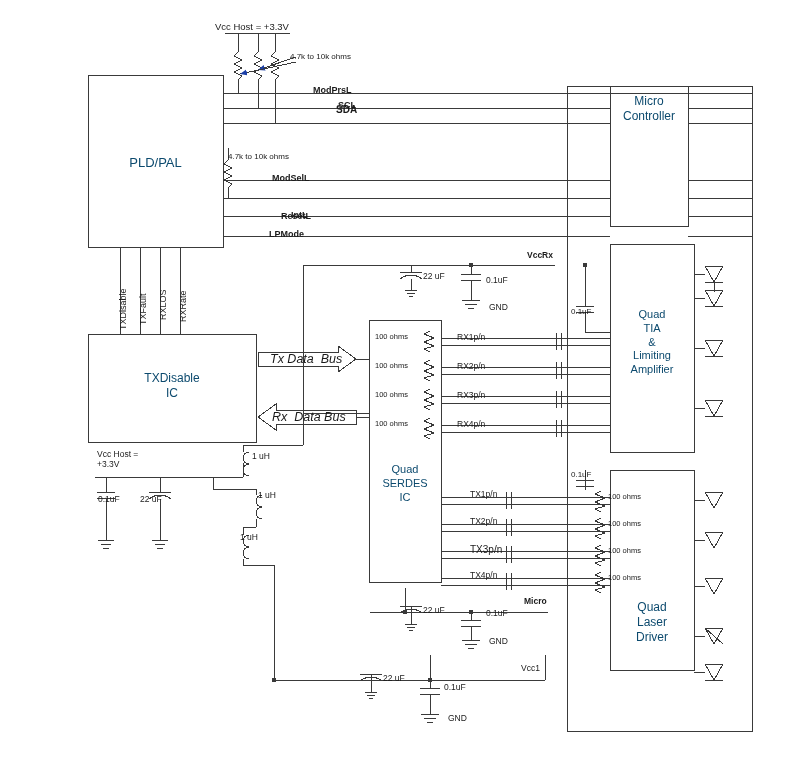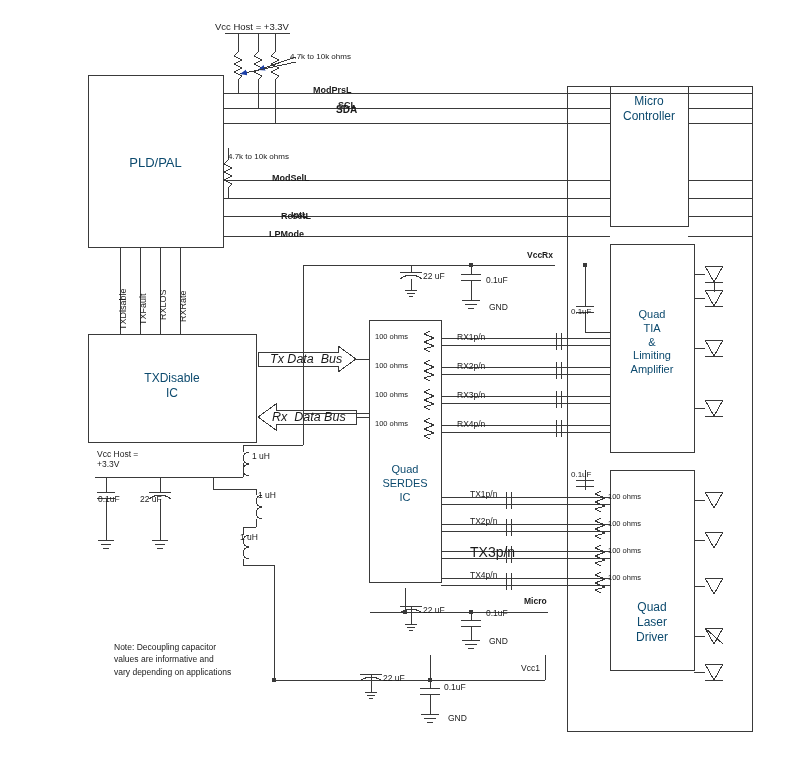--- a/index.html
+++ b/index.html
@@ -408,21 +408,21 @@
 
   <div class="lbl" style="left:457px; top:333px; font-size:8.5px;">RX1p/n</div>
   <div class="lbl" style="left:457px; top:362px; font-size:8.5px;text-align:right;">RX2p/n</div>
   <div class="lbl" style="left:457px; top:391px; font-size:8.5px;">RX3p/n</div>
   <div class="lbl" style="left:457px; top:420px; font-size:8.5px;">RX4p/n</div>
 
   <div class="lbl" style="left:571px; top:470px; font-size:8px;">0.1uF</div>
 
   <div class="lbl" style="left:470px; top:490px; font-size:8.5px;">TX1p/n</div>
   <div class="lbl" style="left:470px; top:517px; font-size:8.5px;text-align:right;">TX2p/n</div>
-  <div class="lbl" style="left:470px; top:544px; font-size:14px;">TX3p/n</div>
+  <div class="lbl" style="left:470px; top:544px; font-size:10px;">TX3p/n</div>
   <div class="lbl" style="left:470px; top:571px; font-size:8.5px;">TX4p/n</div>
 
   <div class="lbl" style="left:608px; top:493px; font-size:7.5px;">100 ohms</div>
   <div class="lbl" style="left:608px; top:520px; font-size:7.5px;">100 ohms</div>
   <div class="lbl" style="left:608px; top:547px; font-size:7.5px;">100 ohms</div>
   <div class="lbl" style="left:608px; top:574px; font-size:7.5px;">100 ohms</div>
 
   <div class="lbl" style="left:524px; top:597px; font-size:8.5px; font-weight:bold;">Micro</div>
   <div class="lbl" style="left:423px; top:606px; font-size:8.5px;">22 uF</div>
   <div class="lbl" style="left:486px; top:609px; font-size:8.5px;">0.1uF</div>
@@ -435,17 +435,14 @@
 
   <div class="lbl" style="left:97px; top:450px; font-size:8.5px;">Vcc Host =
 +3.3V</div>
   <div class="lbl" style="left:98px; top:495px; font-size:8.5px;">0.1uF</div>
   <div class="lbl" style="left:140px; top:495px; font-size:8.5px;">22 uF</div>
 
   <div class="lbl" style="left:252px; top:452px; font-size:8.5px;">1 uH</div>
   <div class="lbl" style="left:258px; top:491px; font-size:8.5px;">1 uH</div>
   <div class="lbl" style="left:240px; top:533px; font-size:8.5px;">1 uH</div>
 
-  <div class="note" style="left:114px; top:641px; font-size:8.5px;">Note: Decoupling capacitor
-values are informative and
-vary depending on applications</div>
 
 </div>
 
 </body></html>

